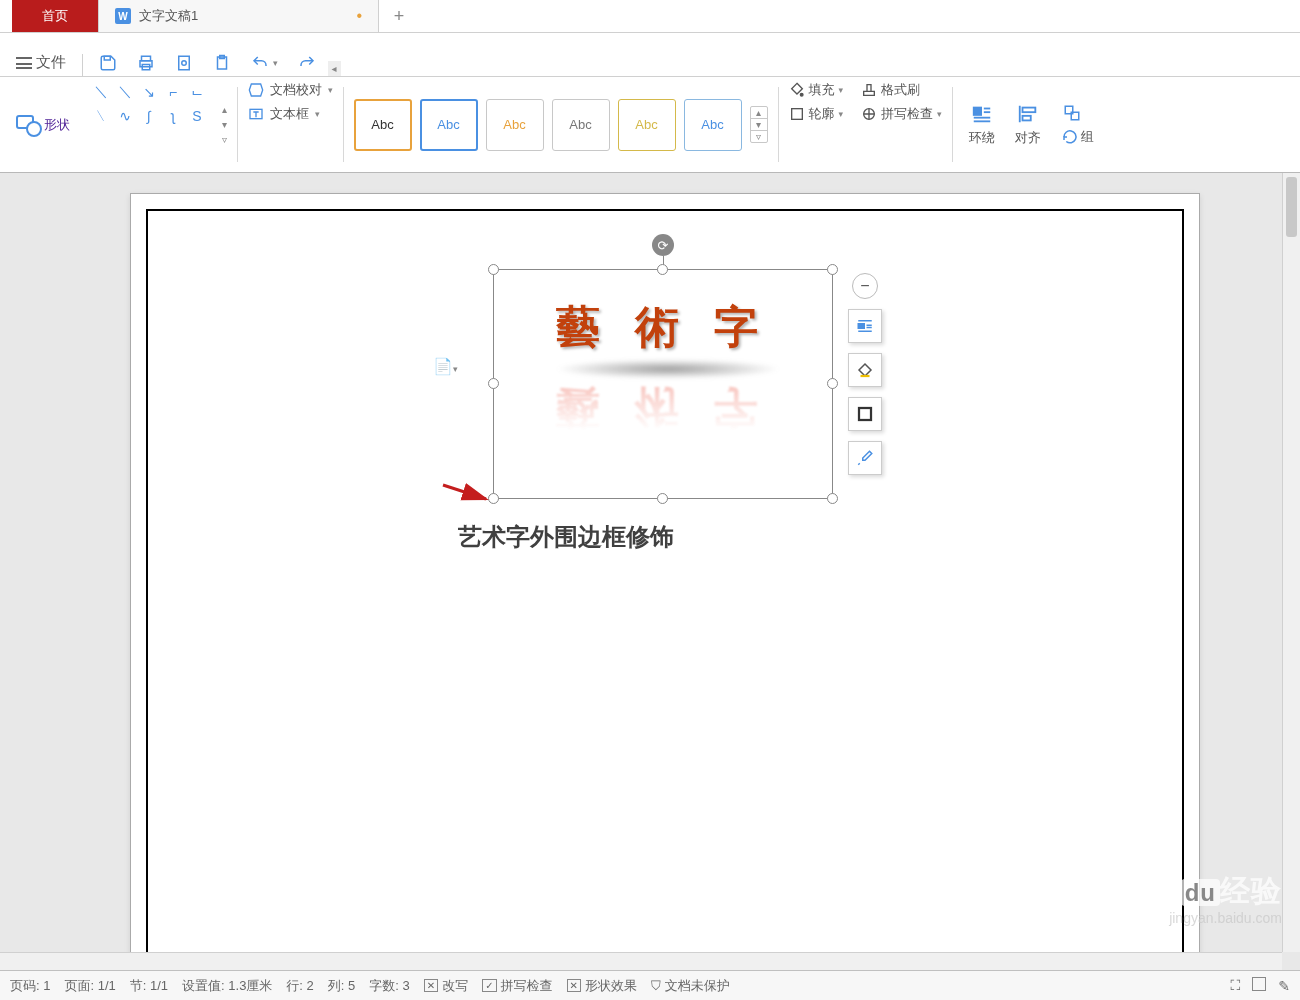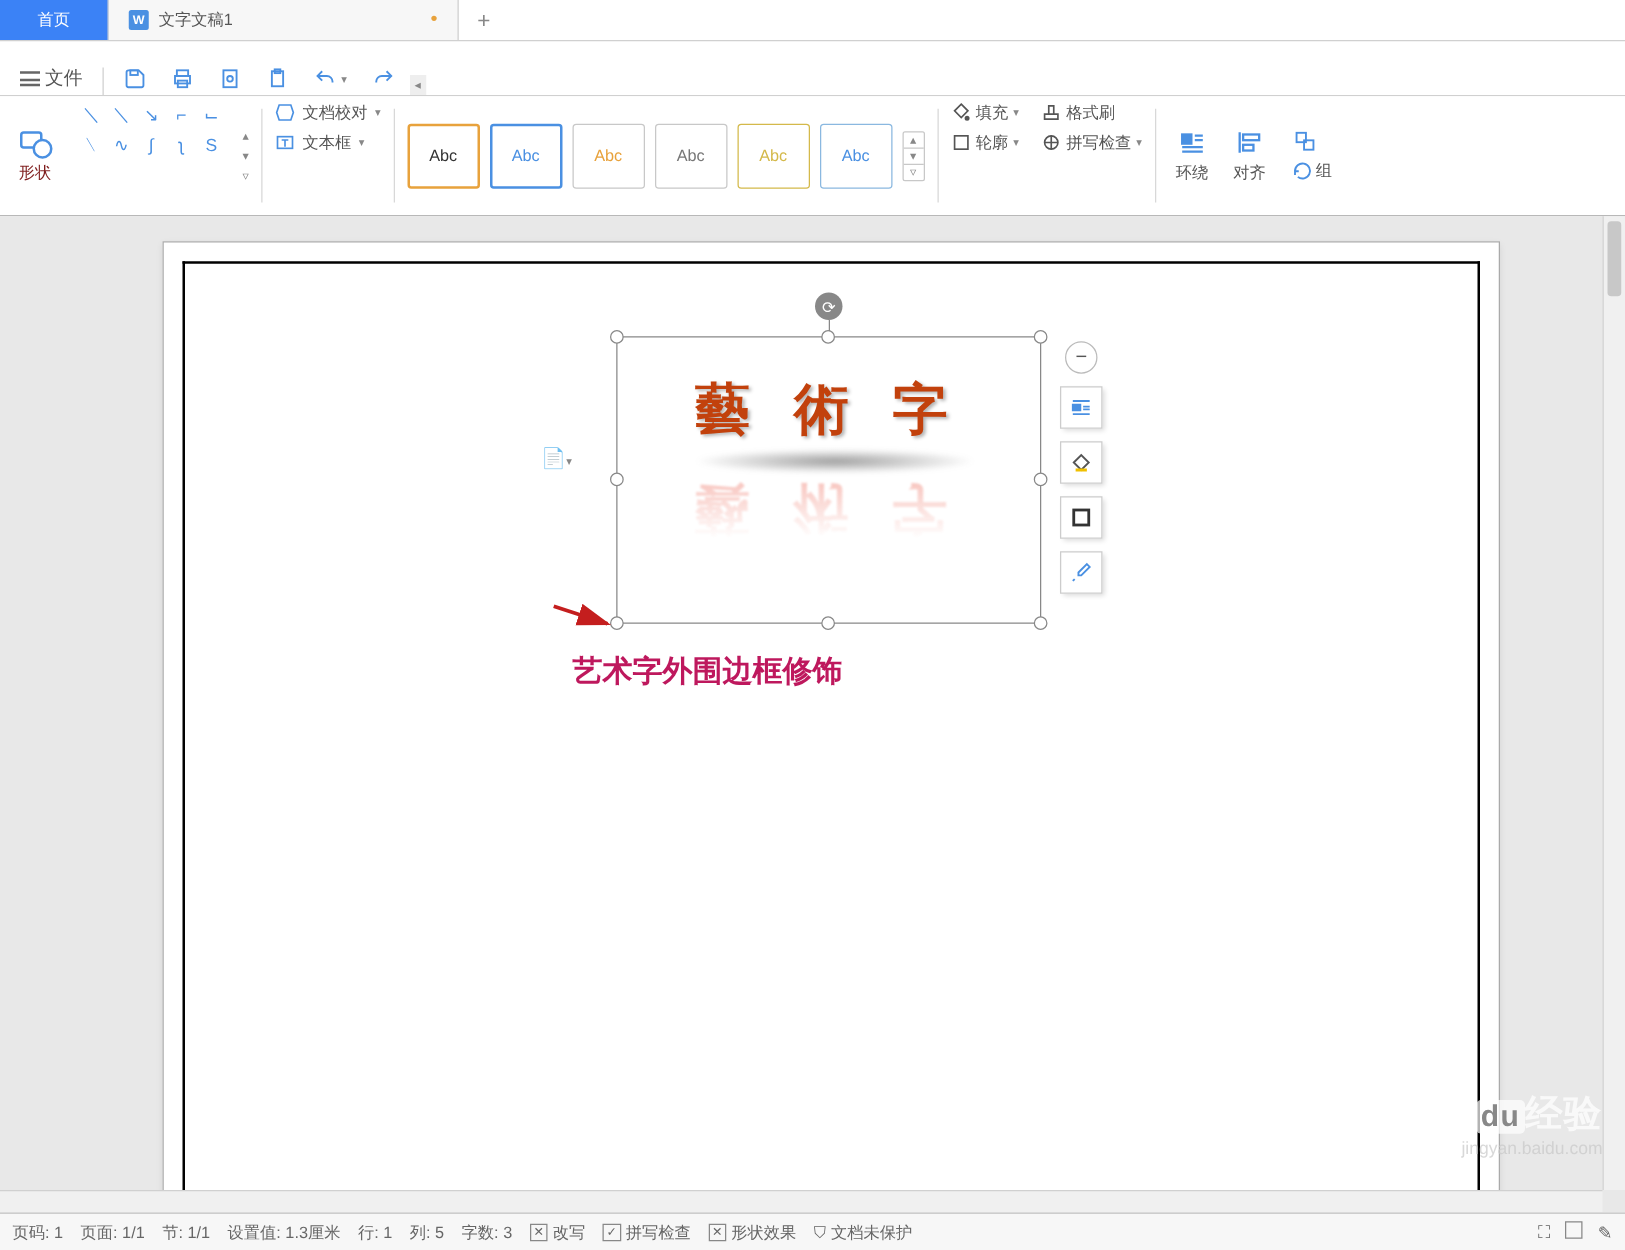--- a/index.html
+++ b/index.html
@@ -1,21 +1,21 @@
 <!DOCTYPE html>
 <html><head>
 <meta charset="utf-8">
 <style>
 * { box-sizing: border-box; margin: 0; padding: 0; font-family: "Microsoft YaHei", sans-serif; }
 body { background: #fff; overflow: hidden; width: 1300px; height: 1000px; position: relative; }
 
 
 .tabs-row { height: 33px; background: #fff; border-bottom: 1px solid #d0d0d0; display: flex; align-items: stretch; }
 .tab { display: flex; align-items: center; padding: 0 16px; font-size: 13px; color: #555; border-right: 1px solid #d0d0d0; position: relative; }
-.tab.home { background: #3b82f6; color: #fff; font-weight: 500; padding: 0 30px; }
+.tab.home { background: #b91c1c; color: #fff; font-weight: 500; padding: 0 30px; margin-left: 12px; }
 .tab.doc { background: #f7f7f7; min-width: 280px; }
 .tab .w-icon { width: 16px; height: 16px; background: #4a90e2; color: #fff; font-size: 10px; font-weight: bold; display: inline-flex; align-items: center; justify-content: center; margin-right: 8px; border-radius: 2px; }
 .tab .dot { color: #e8a23c; margin-left: auto; font-size: 16px; }
 .tab-add { width: 40px; display: flex; align-items: center; justify-content: center; color: #888; font-size: 18px; }
 
 
 .toolbar { height: 44px; border-bottom: 1px solid #d0d0d0; display: flex; align-items: flex-end; padding: 0 8px; gap: 4px; }
 .tb-btn { display: flex; align-items: center; gap: 4px; padding: 4px 8px; font-size: 14px; color: #555; cursor: pointer; }
 .tb-btn.menu { font-size: 15px; }
 .tb-icon { width: 18px; height: 18px; display: inline-flex; align-items: center; justify-content: center; color: #4a90e2; }
@@ -24,21 +24,21 @@
 .hamburger::after { content: ""; display: block; border-top: 2px solid #666; }
 .sep { width: 1px; height: 22px; background: #d0d0d0; margin: 0 4px; }
 .ribbon-tabs { display: flex; gap: 18px; margin-left: 12px; font-size: 14px; color: #555; align-items: center; }
 .ribbon-tab { padding: 4px 6px; cursor: pointer; }
 .ribbon-tab.active { background: #4a90e2; color: #fff; border-radius: 12px; padding: 3px 14px; }
 
 
 .ribbon { height: 96px; border-bottom: 1px solid #b8b8b8; display: flex; align-items: stretch; padding: 4px 8px; background: #fff; gap: 8px; }
 .rgroup { display: flex; flex-direction: column; justify-content: center; align-items: center; padding: 0 6px; }
 .vsep { width: 1px; background: #d8d8d8; margin: 6px 2px; }
-.shape-big { display: flex; flex-direction: column; align-items: center; gap: 2px; font-size: 13px; color: #7f1d1d; }
+.shape-big { display: flex; flex-direction: row; align-items: center; gap: 2px; font-size: 13px; color: #4c1d95; }
 .shape-icon { width: 28px; height: 24px; position: relative; }
 .shape-icon .rect { position: absolute; width: 18px; height: 14px; border: 2px solid #4a90e2; border-radius: 3px; top: 2px; left: 2px; background: #fff; }
 .shape-icon .circ { position: absolute; width: 16px; height: 16px; border: 2px solid #4a90e2; border-radius: 50%; bottom: 0; right: 0; background: #fff; }
 .mini-shapes { display: grid; grid-template-columns: repeat(5, 22px); grid-template-rows: repeat(2, 22px); gap: 2px; margin: 0 6px; }
 .mini-shapes span { display: flex; align-items: center; justify-content: center; color: #4a90e2; font-size: 14px; border: 1px solid transparent; }
 .edit-col { display: flex; flex-direction: column; gap: 6px; font-size: 13px; color: #555; }
 .edit-row { display: flex; align-items: center; gap: 6px; }
 .style-row { display: flex; gap: 8px; align-items: center; }
 .style-box { width: 58px; height: 52px; border: 1px solid #c8c8c8; border-radius: 3px; display: flex; align-items: center; justify-content: center; font-size: 13px; color: #333; background: #fff; }
 .style-box.sel { border: 2px solid #e8a23c; }
@@ -74,21 +74,21 @@
 .anchor-icon { position: absolute; top: 146px; left: 285px; color: #6a9edb; font-size: 16px; }
 
 
 .side-tools { position: absolute; top: 62px; left: 700px; display: flex; flex-direction: column; gap: 10px; }
 .side-btn { width: 34px; height: 34px; background: #fff; border: 1px solid #ccc; box-shadow: 2px 2px 4px rgba(0,0,0,0.15); display: flex; align-items: center; justify-content: center; font-size: 16px; color: #555; }
 .side-btn.round { border-radius: 50%; width: 26px; height: 26px; box-shadow: none; border-color: #bbb; margin-left: 4px; }
 
 
 .arrow-anno { position: absolute; top: 266px; left: 290px; }
 .arrow-anno svg { display: block; }
-.caption { position: absolute; top: 310px; left: 310px; font-size: 24px; font-weight: bold; color: #be185d; font-family: "SimSun", serif; }
+.caption { position: absolute; top: 310px; left: 310px; font-size: 24px; font-weight: bold; color: #404040; font-family: "SimSun", serif; }
 
 
 .watermark { position: absolute; right: 18px; bottom: 44px; text-align: right; color: rgba(255,255,255,0.75); }
 .watermark .wm1 { font-size: 32px; font-weight: bold; letter-spacing: 1px; }
 .watermark .wm1 .jy { font-size: 30px; }
 .watermark .wm2 { font-size: 14px; color: rgba(200,200,200,0.7); margin-top: -2px; }
 .paw { display: inline-block; position: relative; width: 40px; height: 28px; vertical-align: bottom; }
 .paw span { position: absolute; background: rgba(255,255,255,0.7); border-radius: 50%; }
 .paw .p1 { width: 9px; height: 9px; top: 2px; left: 4px; }
 .paw .p2 { width: 9px; height: 9px; top: -2px; left: 16px; }
@@ -379,21 +379,21 @@
 <div class="vscroll">
     <div class="thumb"></div>
   </div>
 <div class="hscroll"></div>
 
 <div class="statusbar">
   <div class="sb-item">页码: 1</div>
   <div class="sb-item">页面: 1/1</div>
   <div class="sb-item">节: 1/1</div>
   <div class="sb-item">设置值: 1.3厘米</div>
-  <div class="sb-item">行: 1</div>
+  <div class="sb-item">行: 2</div>
   <div class="sb-item">列: 5</div>
   <div class="sb-item">字数: 3</div>
   <div class="sb-item">
       <span style="border:1px solid #888;padding:0 2px;font-size:10px">✕</span>
       <span>改写</span>
     </div>
   <div class="sb-item">
       <span style="border:1px solid #888;padding:0 2px;font-size:10px">✓</span>
       <span>拼写检查</span>
     </div>

